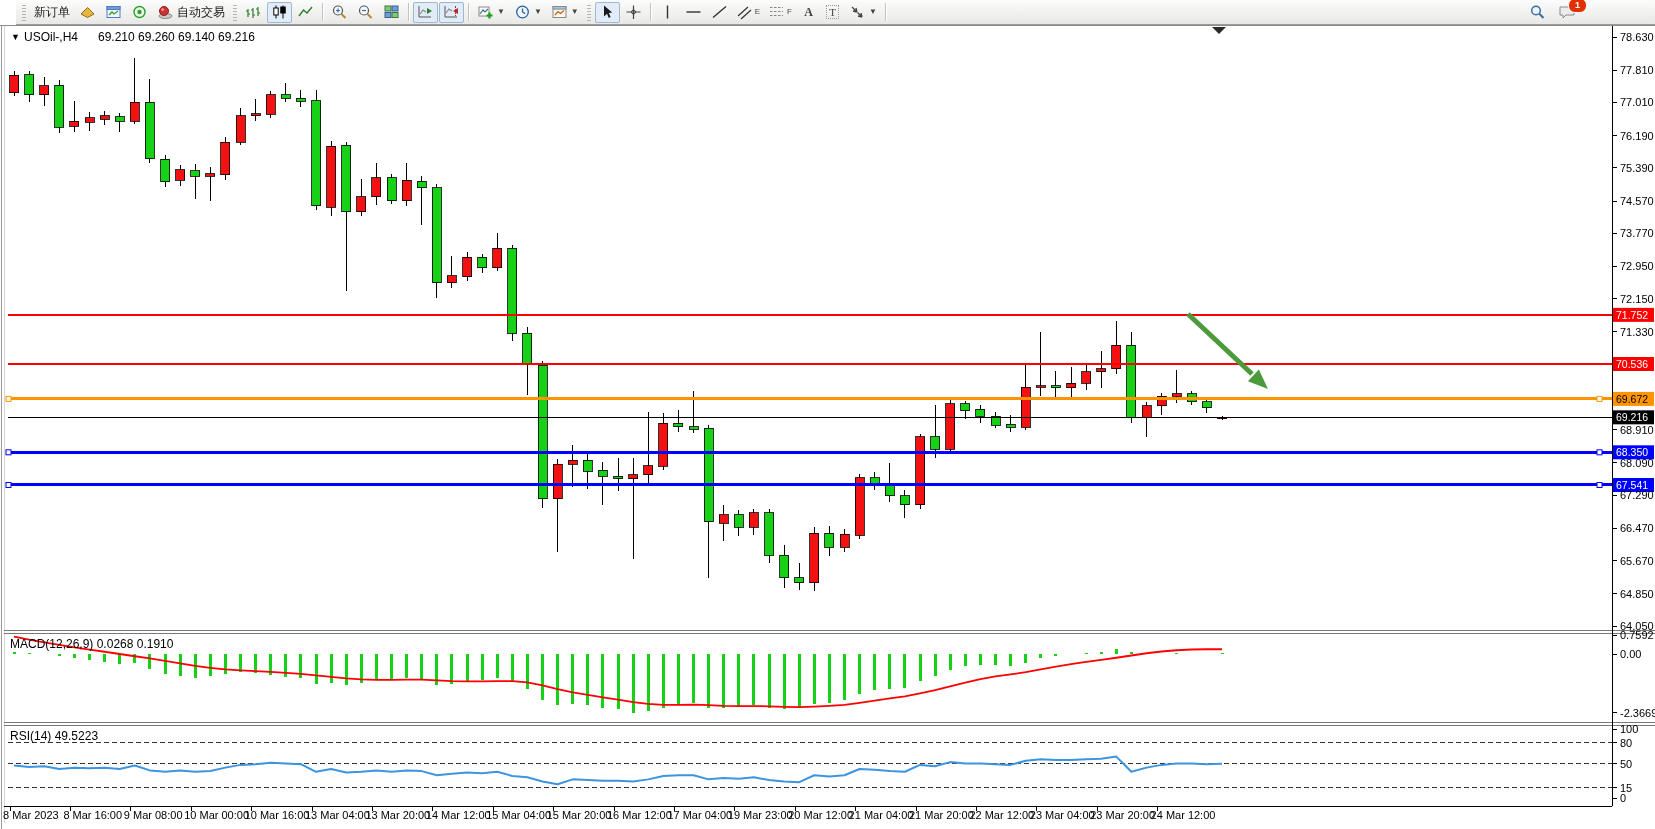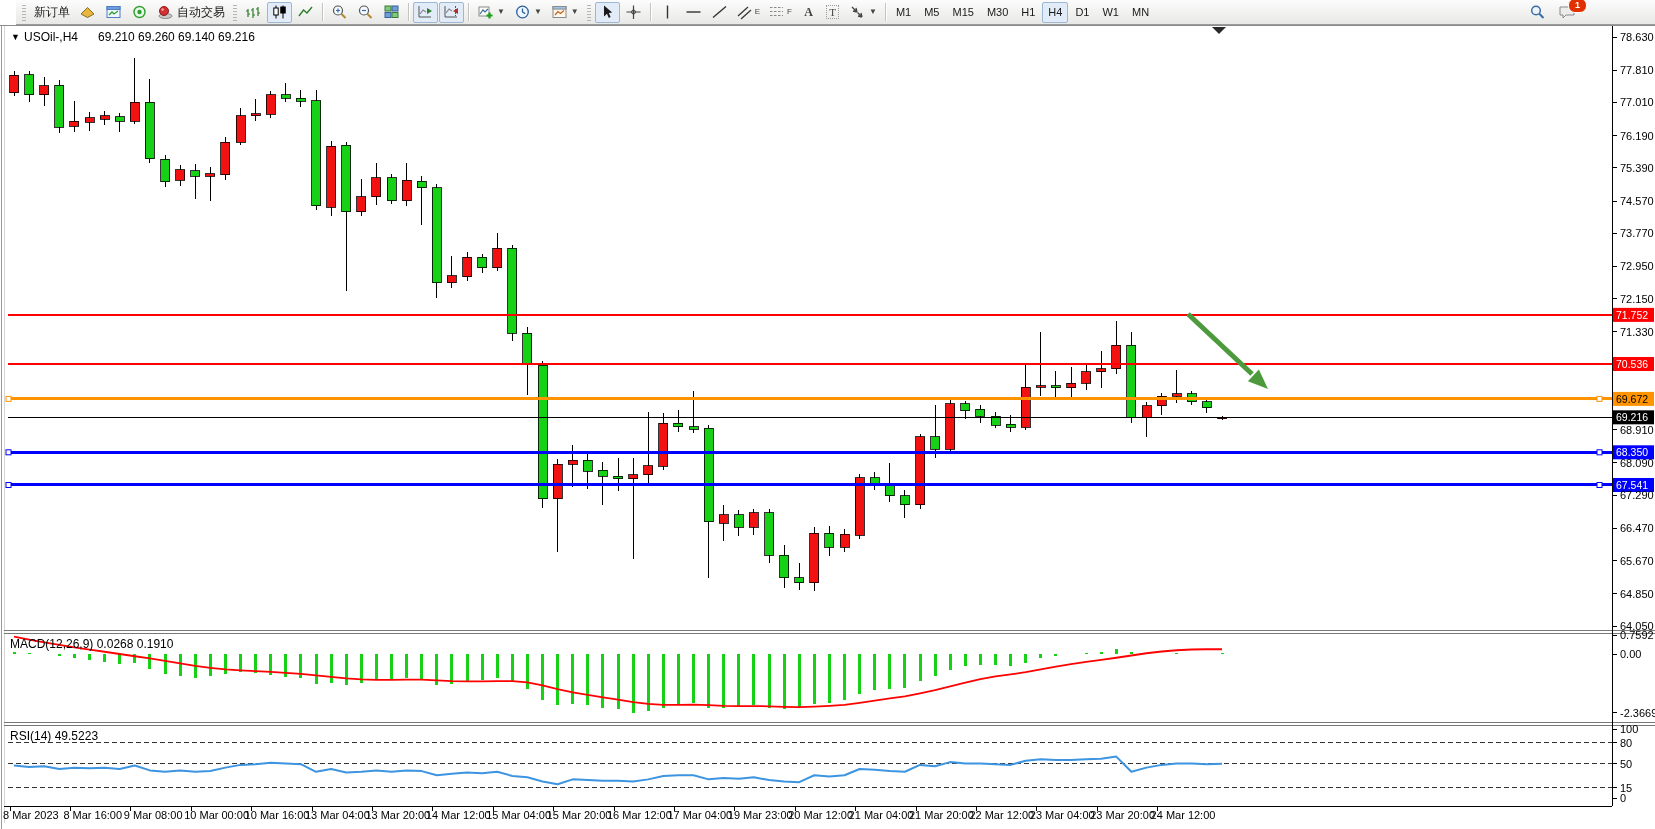--- a/index.html
+++ b/index.html
@@ -202,31 +202,20 @@
     </button>
     <button class="tbtn">
       <svg class="ic" width="17" height="16" viewBox="0 0 17 16">
         <path d="M3 3 L8 8 M8 8 l-1 -4 M8 8 l-4 -1" stroke="#444" stroke-width="1.3" fill="none"></path>
         <path d="M13 13 L8.5 8.5 M13 13 l-4 -1 M13 13 l-1 -4" stroke="#444" stroke-width="1.3" fill="none"></path>
       </svg>
       <span class="caret">▼</span>
     </button>
 
     <span class="sep"></span>
-    <div id="tf-group" style="display:flex;align-items:center;gap:1px">
-        <button class="tbtn tf">M1</button>
-        <button class="tbtn tf">M5</button>
-        <button class="tbtn tf">M15</button>
-        <button class="tbtn tf">M30</button>
-        <button class="tbtn tf">H1</button>
-        <button class="tbtn tf pressed">H4</button>
-        <button class="tbtn tf">D1</button>
-        <button class="tbtn tf">W1</button>
-        <button class="tbtn tf">MN</button>
-      </div>
 
     <div class="right">
       <button class="tbtn">
         <svg class="ic" width="17" height="16" viewBox="0 0 17 16">
           <circle cx="7" cy="6.5" r="4.3" fill="#eef4fc" stroke="#3a6ea5" stroke-width="1.5"></circle>
           <line x1="10.3" y1="9.8" x2="14.5" y2="14" stroke="#3a6ea5" stroke-width="2"></line>
         </svg>
       </button>
       <div class="chatwrap">
         <button class="tbtn">

